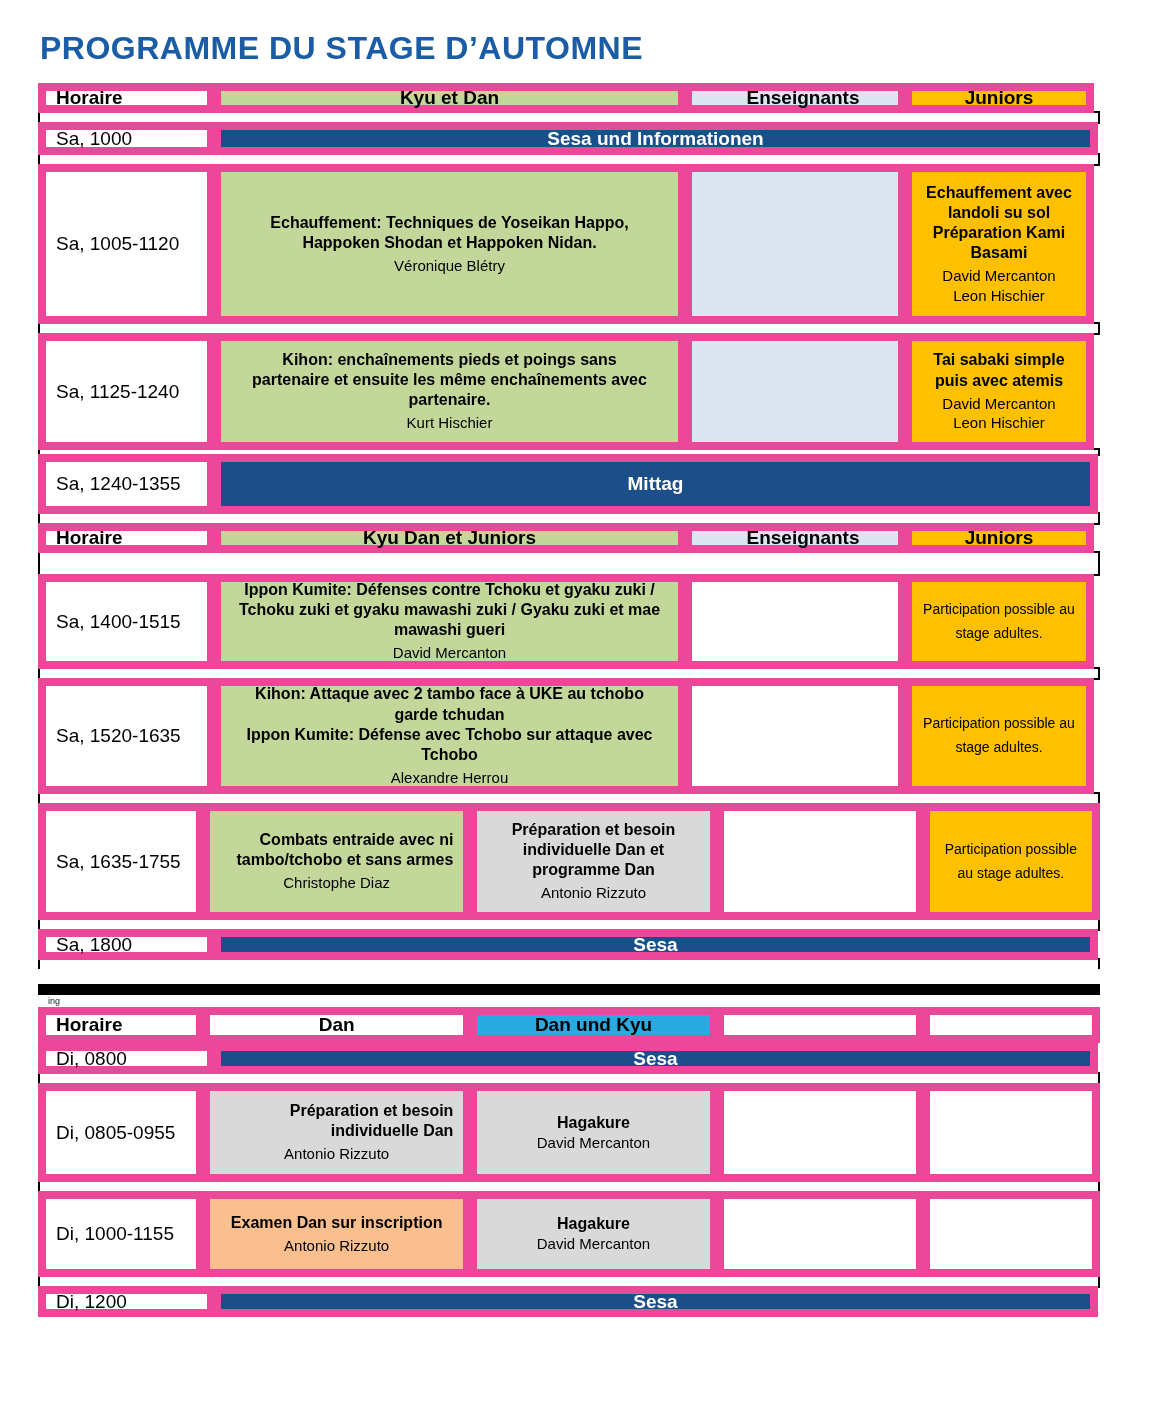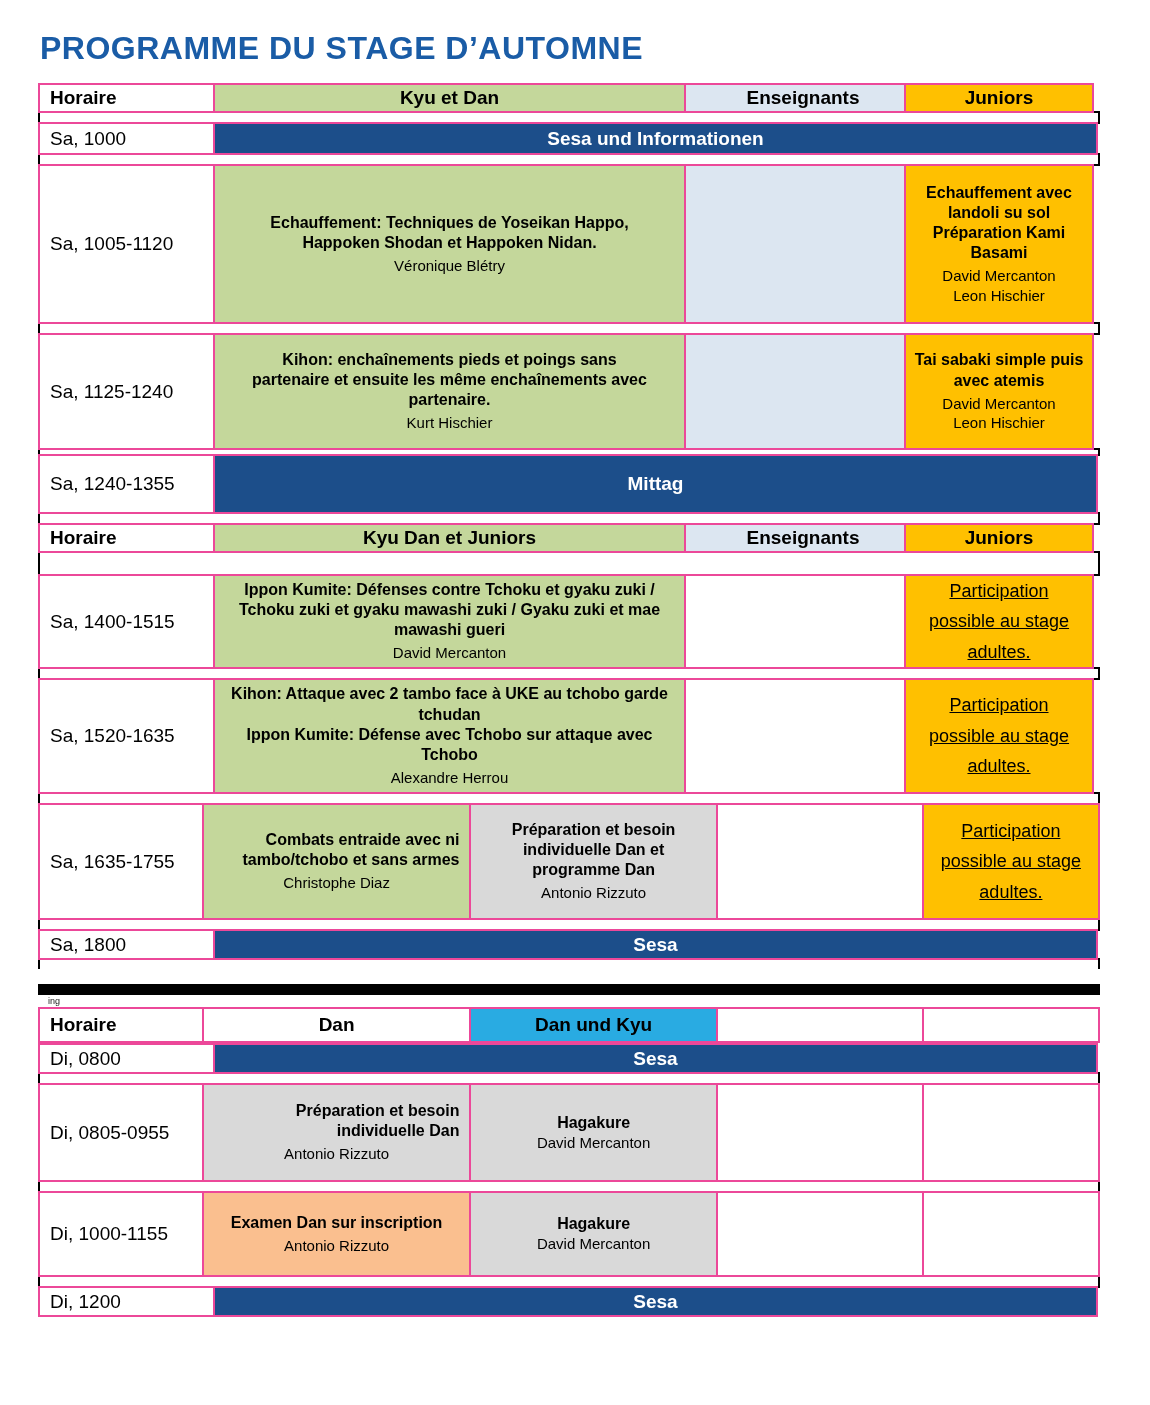--- a/index.html
+++ b/index.html
@@ -15,21 +15,21 @@
     font-size:32px; font-weight:bold; color:#1A5CA6;
     letter-spacing:0.5px;
   }
   .tbl { width:1062px; margin-left:38px; }
   .tbl > * { margin-top:-2px; }
   .tbl > *:first-child { margin-top:0; }
   .row { display:flex; }
   .row .cell { margin-left:-2px; }
   .row .cell:first-child { margin-left:0; }
   .cell {
-    border:2px solid #ec4899;
+    border:8px solid #ec4899;
     display:flex; flex-direction:column;
     justify-content:center; align-items:center;
     text-align:center; background:#fff;
   }
   .c-time  { width:177px; align-items:flex-start; text-align:left; padding-left:10px;
              font-size:19px; }
   .c-main  { width:473px; padding:6px 30px; }
   .c-half1 { width:288px; padding:6px 10px;text-align:right; }
   .c-half2 { width:265px; padding:6px 10px; }
   .c-ens   { width:222px;padding-left:16px; }
@@ -57,21 +57,21 @@
   .h-r3 { height:95px;  }
   .h-r4 { height:116px; }
   .h-r5 { height:117px; }
   .h-h3 { height:36px; }
   .h-r6 { height:99px; }
   .h-r7 { height:86px; }
   .h-sesa2 { height:31px; }
 
   .bold-txt { font-weight:bold; font-size:16px; line-height:1.26; }
   .instr    { font-size:15px; line-height:1.3; margin-top:3px; }
-  .note-txt { font-size:18px; line-height:1.7;text-decoration:underline; }
+  .note-txt { font-size:14px; line-height:1.7; }
 
   .spacer {
     height:13px; background:#fff;
     border:2px solid #000;
   }
   .spacer.tall { height:25px; }
   .spacer.thin { height:8px; }
   .gap { height:17px; border:none; background:#fff; }
   .gap-sm { height:4px; border:none; background:#fff; }
   .blackbar { height:11px; background:#000; }

